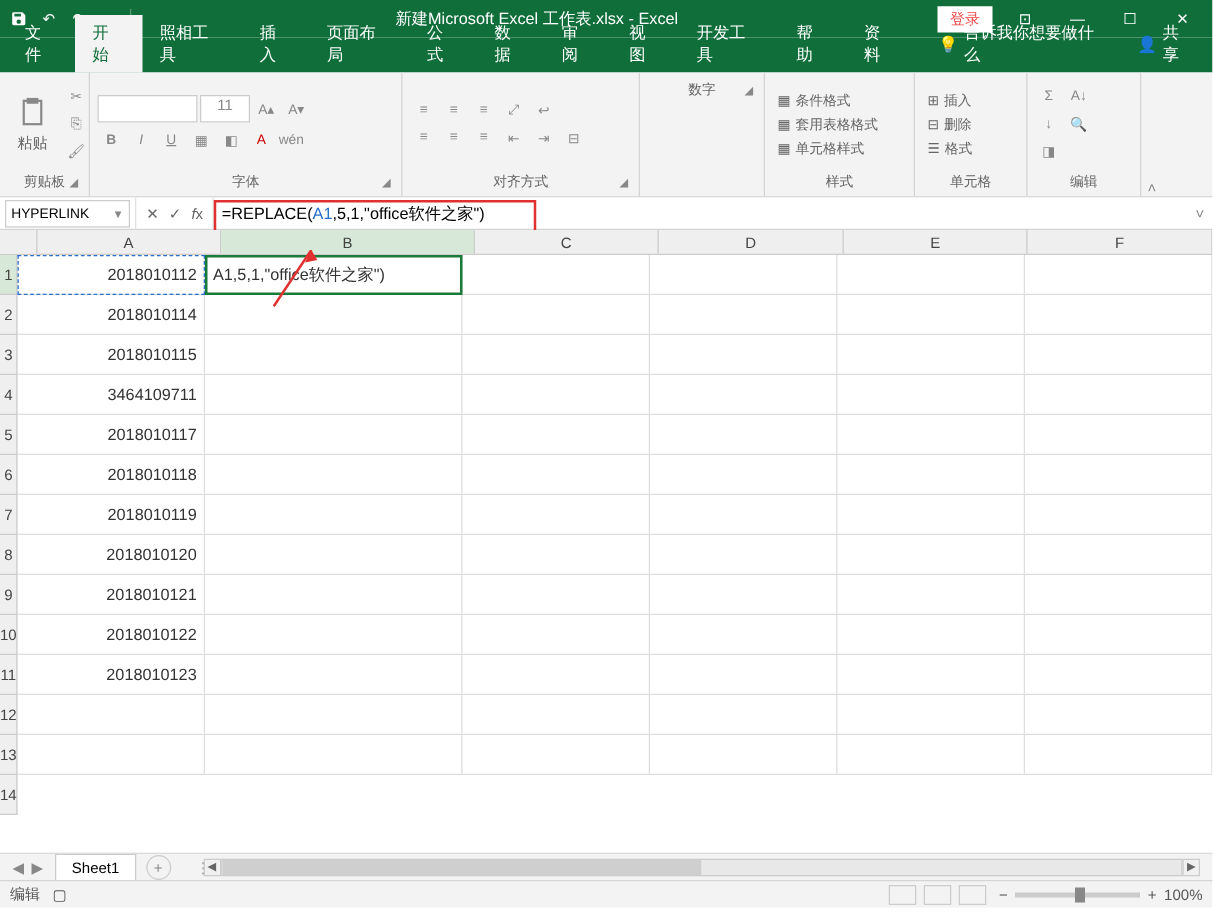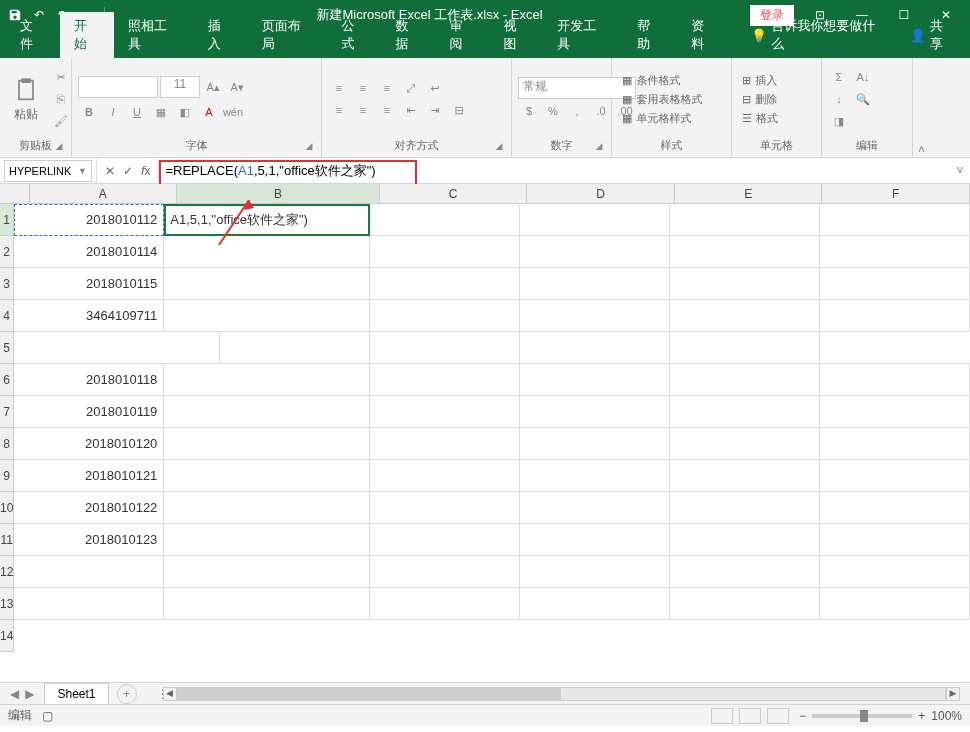--- a/index.html
+++ b/index.html
@@ -38,21 +38,21 @@
 .font-size { width: 40px; border: 1px solid #ccc; background: #fff; height: 22px; text-align: center; color: #888; }
 .align-grid { display: flex; flex-direction: column; gap: 2px; }
 .align-row { display: flex; gap: 2px; }
 .num-col { display: flex; flex-direction: column; gap: 2px; }
 .style-col { display: flex; flex-direction: column; gap: 2px; font-size: 11px; color: #666; }
 .style-item { display: flex; align-items: center; gap: 4px; padding: 1px 4px; cursor: pointer; }
 .edit-col { display: flex; flex-direction: column; gap: 2px; }
 
 
 .formula-row { height: 26px; border-bottom: 1px solid #d4d4d4; display: flex; align-items: center; background: #fff; }
-.name-box { width: 88px; height: 22px; border: 1px solid #ccc; margin: 0 4px; padding: 0 4px; display: flex; align-items: center; justify-content: space-between; font-size: 11px; }
+.name-box { width: 100px; height: 22px; border: 1px solid #ccc; margin: 0 4px; padding: 0 4px; display: flex; align-items: center; justify-content: space-between; font-size: 11px; }
 .name-box .dd { color: #888; font-size: 9px; }
 .fx-btns { display: flex; align-items: center; gap: 8px; padding: 0 8px; border-left: 1px solid #e0e0e0; border-right: 1px solid #e0e0e0; height: 100%; }
 .fx-btn { cursor: pointer; color: #666; font-size: 12px; }
 .fx-area { flex: 1; padding: 0 6px; font-size: 13px; position: relative; }
 .fx-area .highlight-box { position: absolute; left: 0; top: -2px; width: 258px; height: 26px; border: 2px solid #e03030; pointer-events: none; }
 .fx-area .formula-text .ref { color: #2a6fc9; }
 .fx-expand { width: 20px; text-align: center; color: #888; cursor: pointer; }
 
 
 .grid-area { position: relative; height: 498px; overflow: hidden; background: #fff; }
@@ -212,32 +212,20 @@
           <div class="small-btn">⇤</div>
           <div class="small-btn">⇥</div>
           <div class="small-btn">⊟</div>
         </div>
       </div>
     </div>
     <div class="group-label"><span>对齐方式</span><span class="launcher">◢</span></div>
   </div>
 
   <div class="ribbon-group" style="width:100px">
-    <div class="group-content">
-      <div class="num-col">
-        <div class="font-select" style="min-width:70px">常规</div>
-        <div class="align-row">
-          <div class="small-btn">$</div>
-          <div class="small-btn">%</div>
-          <div class="small-btn">,</div>
-          <div class="small-btn">.0</div>
-          <div class="small-btn">.00</div>
-        </div>
-      </div>
-    </div>
     <div class="group-label"><span>数字</span><span class="launcher">◢</span></div>
   </div>
 
   <div class="ribbon-group" style="width:120px">
     <div class="group-content">
       <div class="style-col">
         <div class="style-item">
             <span>▦</span>
             <span>条件格式</span>
           </div>
@@ -376,20 +364,21 @@
         </div>
       <div class="cell-row">
           <div class="cell A">3464109711</div>
           <div class="cell B"></div>
           <div class="cell other"></div>
           <div class="cell other"></div>
           <div class="cell other"></div>
           <div class="cell other"></div>
         </div>
       <div class="cell-row">
+          <div class="cell A">2018010117</div>
           <div class="cell B"></div>
           <div class="cell other"></div>
           <div class="cell other"></div>
           <div class="cell other"></div>
           <div class="cell other"></div>
         </div>
       <div class="cell-row">
           <div class="cell A">2018010118</div>
           <div class="cell B"></div>
           <div class="cell other"></div>

